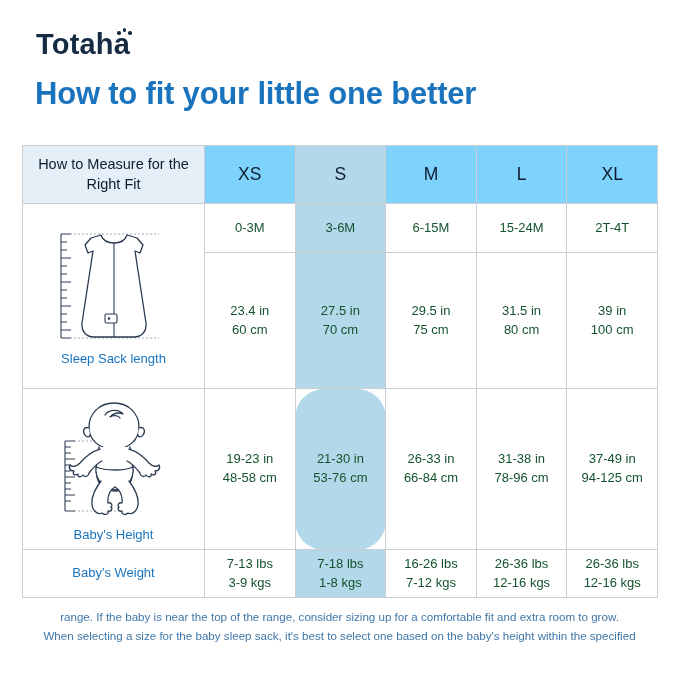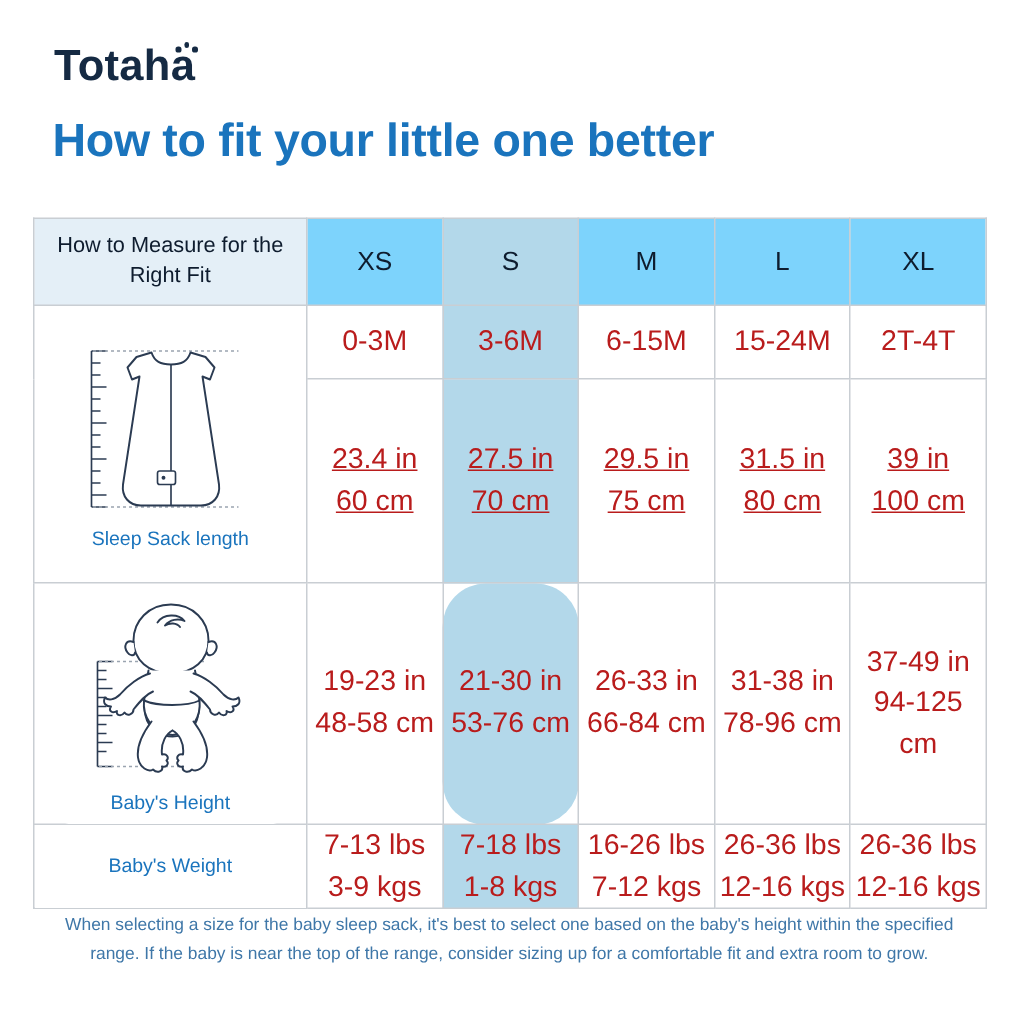--- a/index.html
+++ b/index.html
@@ -96,26 +96,26 @@
     color: #0e1c2e;
     line-height: 1.35;
     padding: 0 18px;
   }
   .hdr-cell.sel, td.sel {
     background: #b3d8ea;
   }
 
   
   .cell {
-    font-size: 19px;
-    color: #b91c1c;
+    font-size: 13px;
+    color: #14532d;
     line-height: 1.45;
   }
   .cell.age { height: 48px; }
-  .row-len td { height: 135px; text-decoration: underline; }
+  .row-len td { height: 135px; }
   .row-hgt td { height: 160px; border-radius: 29px; }
   .row-wgt td { height: 47px; }
 
   .label-cell {
     background: #ffffff;
     position: relative;
     padding: 0;
   }
   .label-text {
     font-size: 13px;
@@ -339,15 +339,15 @@
       <div>26-36 lbs</div>
       <div>12-16 kgs</div>
     </td>
   </tr>
 
   </tbody>
 </table>
 </div>
 
 <div class="footnote">
+  <span>range. If the baby is near the top of the range, consider sizing up for a comfortable fit and extra room to grow.</span>
   <span>When selecting a size for the baby sleep sack, it's best to select one based on the baby's height within the specified</span>
-  <span>range. If the baby is near the top of the range, consider sizing up for a comfortable fit and extra room to grow.</span>
 </div>
 
 </body></html>

